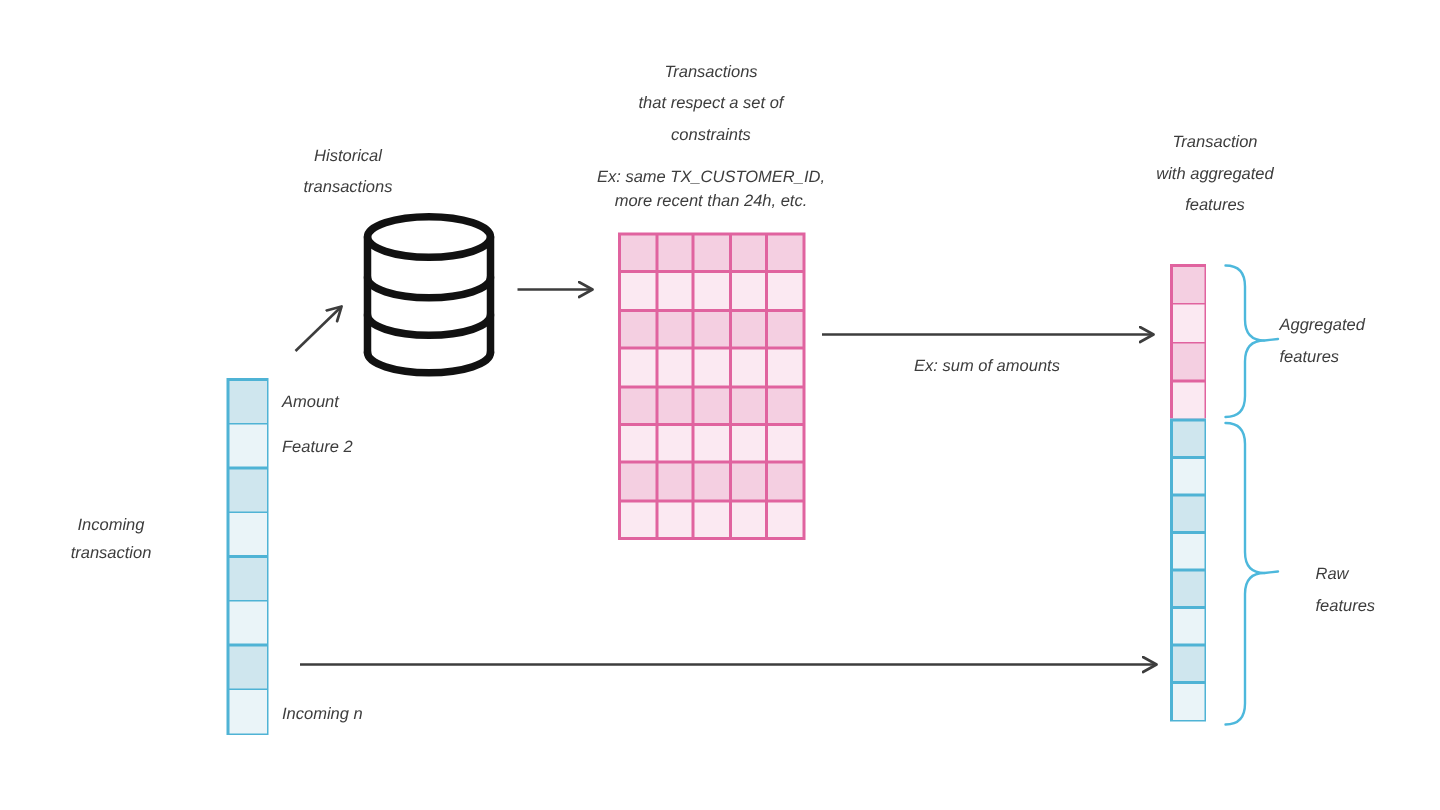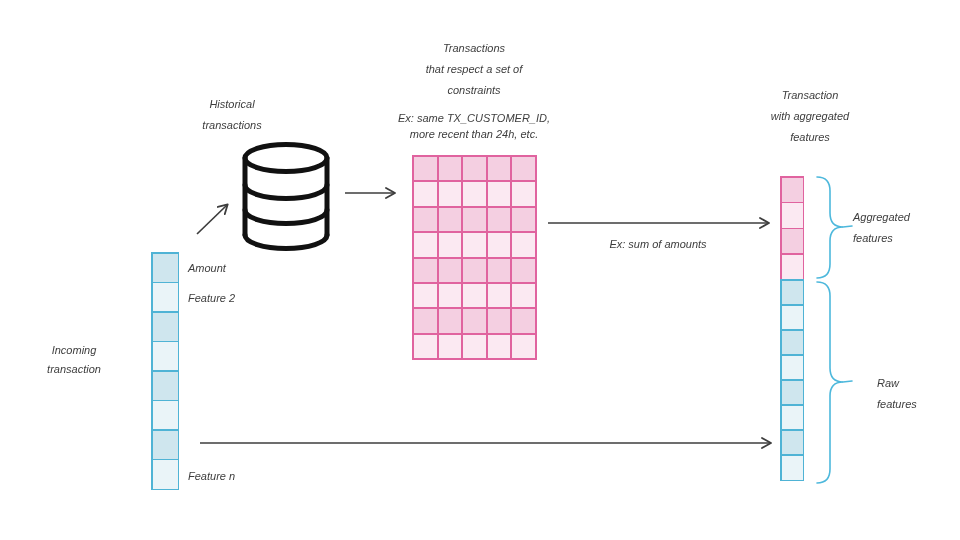--- a/index.html
+++ b/index.html
@@ -44,21 +44,21 @@
   <div class="lbl center small" style="left:474px;top:110px;">Ex: same TX_CUSTOMER_ID,
 more recent than 24h, etc.</div>
   <div class="lbl center" style="left:810px;top:85px;">Transaction
 with aggregated
 features</div>
   <div class="lbl center small" style="left:658px;top:236px;">Ex: sum of amounts</div>
   <div class="lbl center" style="left:74px;top:341px;line-height:19px;">Incoming
 transaction</div>
   <div class="lbl" style="left:188px;top:258px;text-align:center;">Amount</div>
   <div class="lbl" style="left:188px;top:288px;">Feature 2</div>
-  <div class="lbl" style="left:188px;top:466px;">Feature n</div>
+  <div class="lbl" style="left:188px;top:466px;">Incoming n</div>
   <div class="lbl" style="left:853px;top:207px;font-style:italic;">Aggregated
 features</div>
   <div class="lbl" style="left:877px;top:360px;margin-top:13px;">Raw
 features</div>
 
   <div class="bcol-left">
     <div class="bd"></div>
     <div class="bl"></div>
     <div class="bd"></div>
     <div class="bl"></div>

